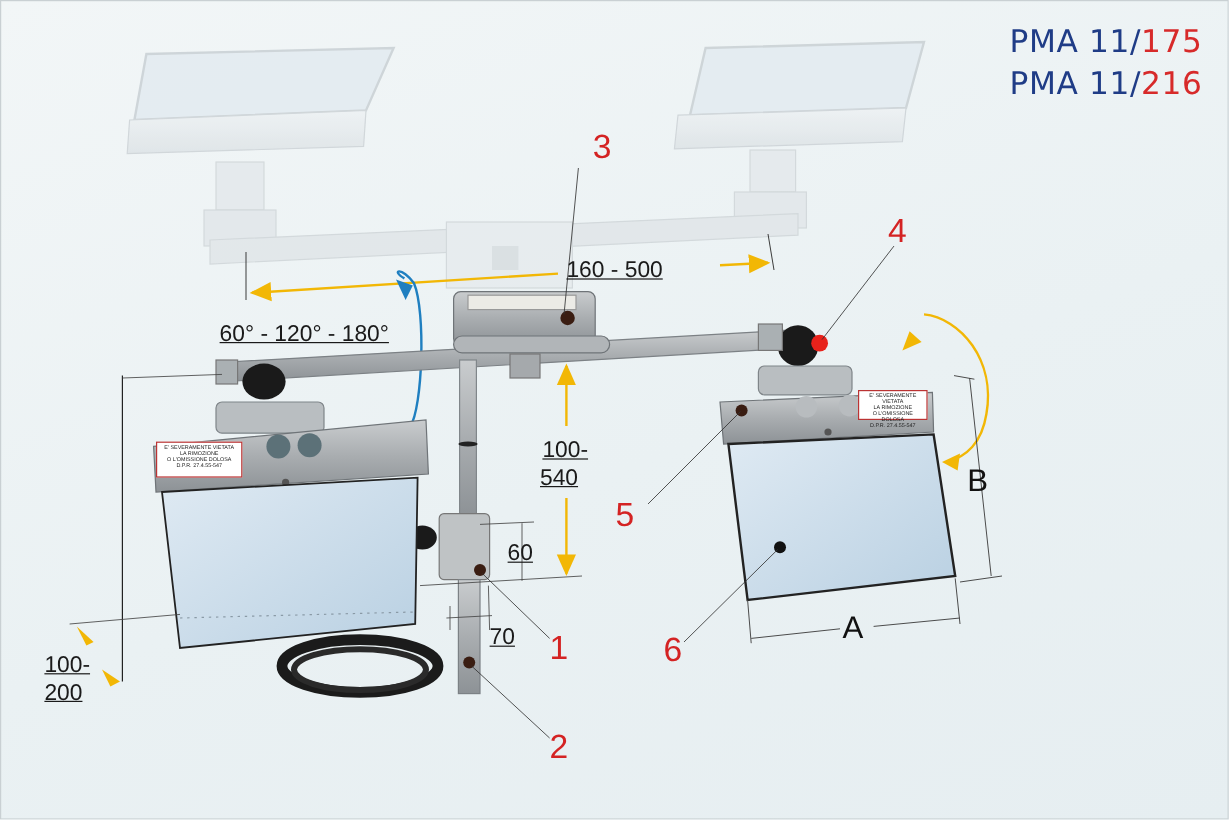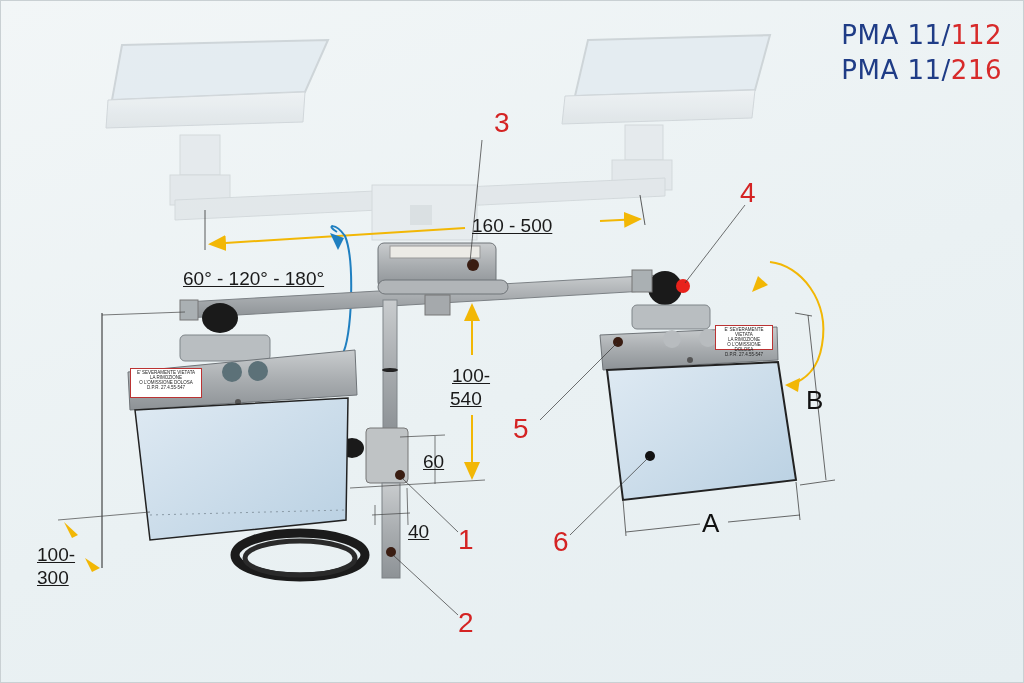--- a/index.html
+++ b/index.html
@@ -173,34 +173,34 @@
   <div>D.P.R. 27.4.55-547</div>
 </div>
 <div class="label-plate" style="left:715px;top:325px;width:58px;height:25px;">
   <div>E' SEVERAMENTE VIETATA</div>
   <div>LA RIMOZIONE</div>
   <div>O L'OMISSIONE DOLOSA</div>
   <div>D.P.R. 27.4.55-547</div>
 </div>
 
 <div class="model-title t1">
-  <span>PMA 11/</span><span class="num">112</span>
+  <span>PMA 11/</span><span class="num">175</span>
 </div>
 <div class="model-title t2">
   <span>PMA 11/</span><span class="num">216</span>
 </div>
 
 <div class="dim" style="left:472px;top:215px;">160 - 500</div>
 <div class="dim" style="left:183px;top:268px;font-size:19px;">60° - 120° - 180°</div>
 <div class="dim" style="left:452px;top:365px;">100-</div>
 <div class="dim" style="left:450px;top:388px;">540</div>
 <div class="dim" style="left:423px;top:451px;">60</div>
-<div class="dim" style="left:408px;top:521px;">40</div>
+<div class="dim" style="left:408px;top:521px;">70</div>
 <div class="dim" style="left:37px;top:544px;">100-</div>
-<div class="dim" style="left:37px;top:567px;">300</div>
+<div class="dim" style="left:37px;top:567px;">200</div>
 <div class="letter" style="left:702px;top:508px;">A</div>
 <div class="letter" style="left:806px;top:385px;">B</div>
 
 <div class="callout" style="left:458px;top:525px;">1</div>
 <div class="callout" style="left:458px;top:608px;">2</div>
 <div class="callout" style="left:494px;top:108px;">3</div>
 <div class="callout" style="left:740px;top:178px;">4</div>
 <div class="callout" style="left:513px;top:414px;">5</div>
 <div class="callout" style="left:553px;top:527px;">6</div>
 

